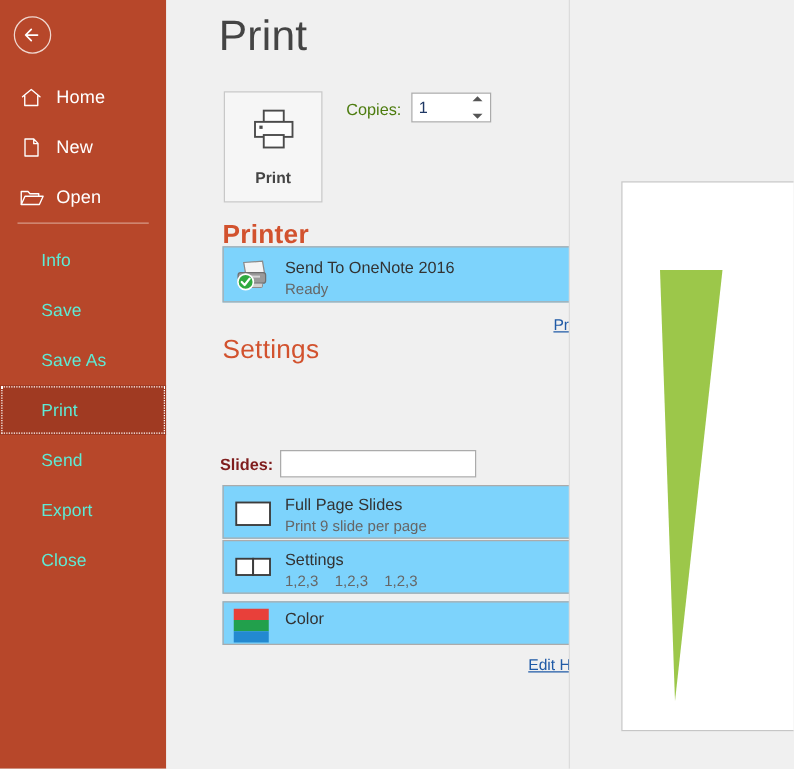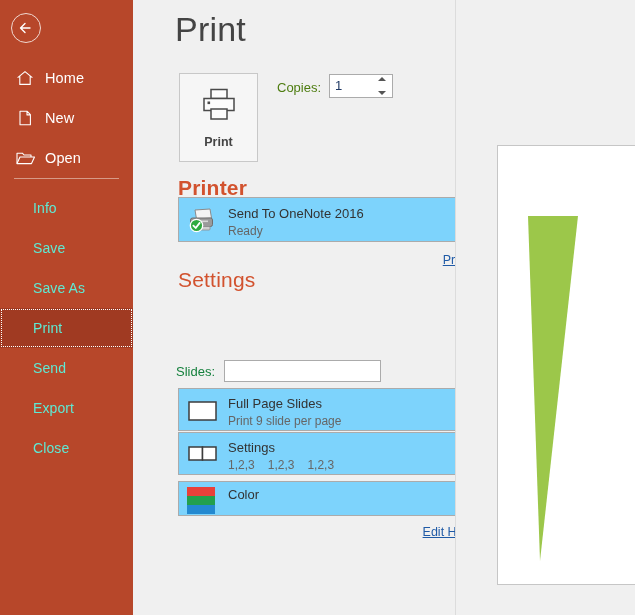--- a/index.html
+++ b/index.html
@@ -262,21 +262,22 @@
   #range-combo     { left: 45px; top: 311px;  width: 362px; height: 45px; }
   #range-combo .c-ico   { top: 10px; }
   #range-combo .c-main  { top: 8px; }
   #range-combo .c-sub   { top: 26px; }
   #range-combo .c-arrow { top: 20px; }
 
   #slides-label {
     position: absolute;
     left: 43px; top: 364px;
     font-size: 13px;
-    color: #15803d;
+    color: #7f1d1d;
+    font-weight: bold;
   }
   #slides-input {
     position: absolute;
     left: 91px; top: 360px;
     width: 157px; height: 22px;
     background: #ffffff;
     border: 1px solid #ababab;
     box-sizing: border-box;
     font-size: 13px;
     color: #333333;

